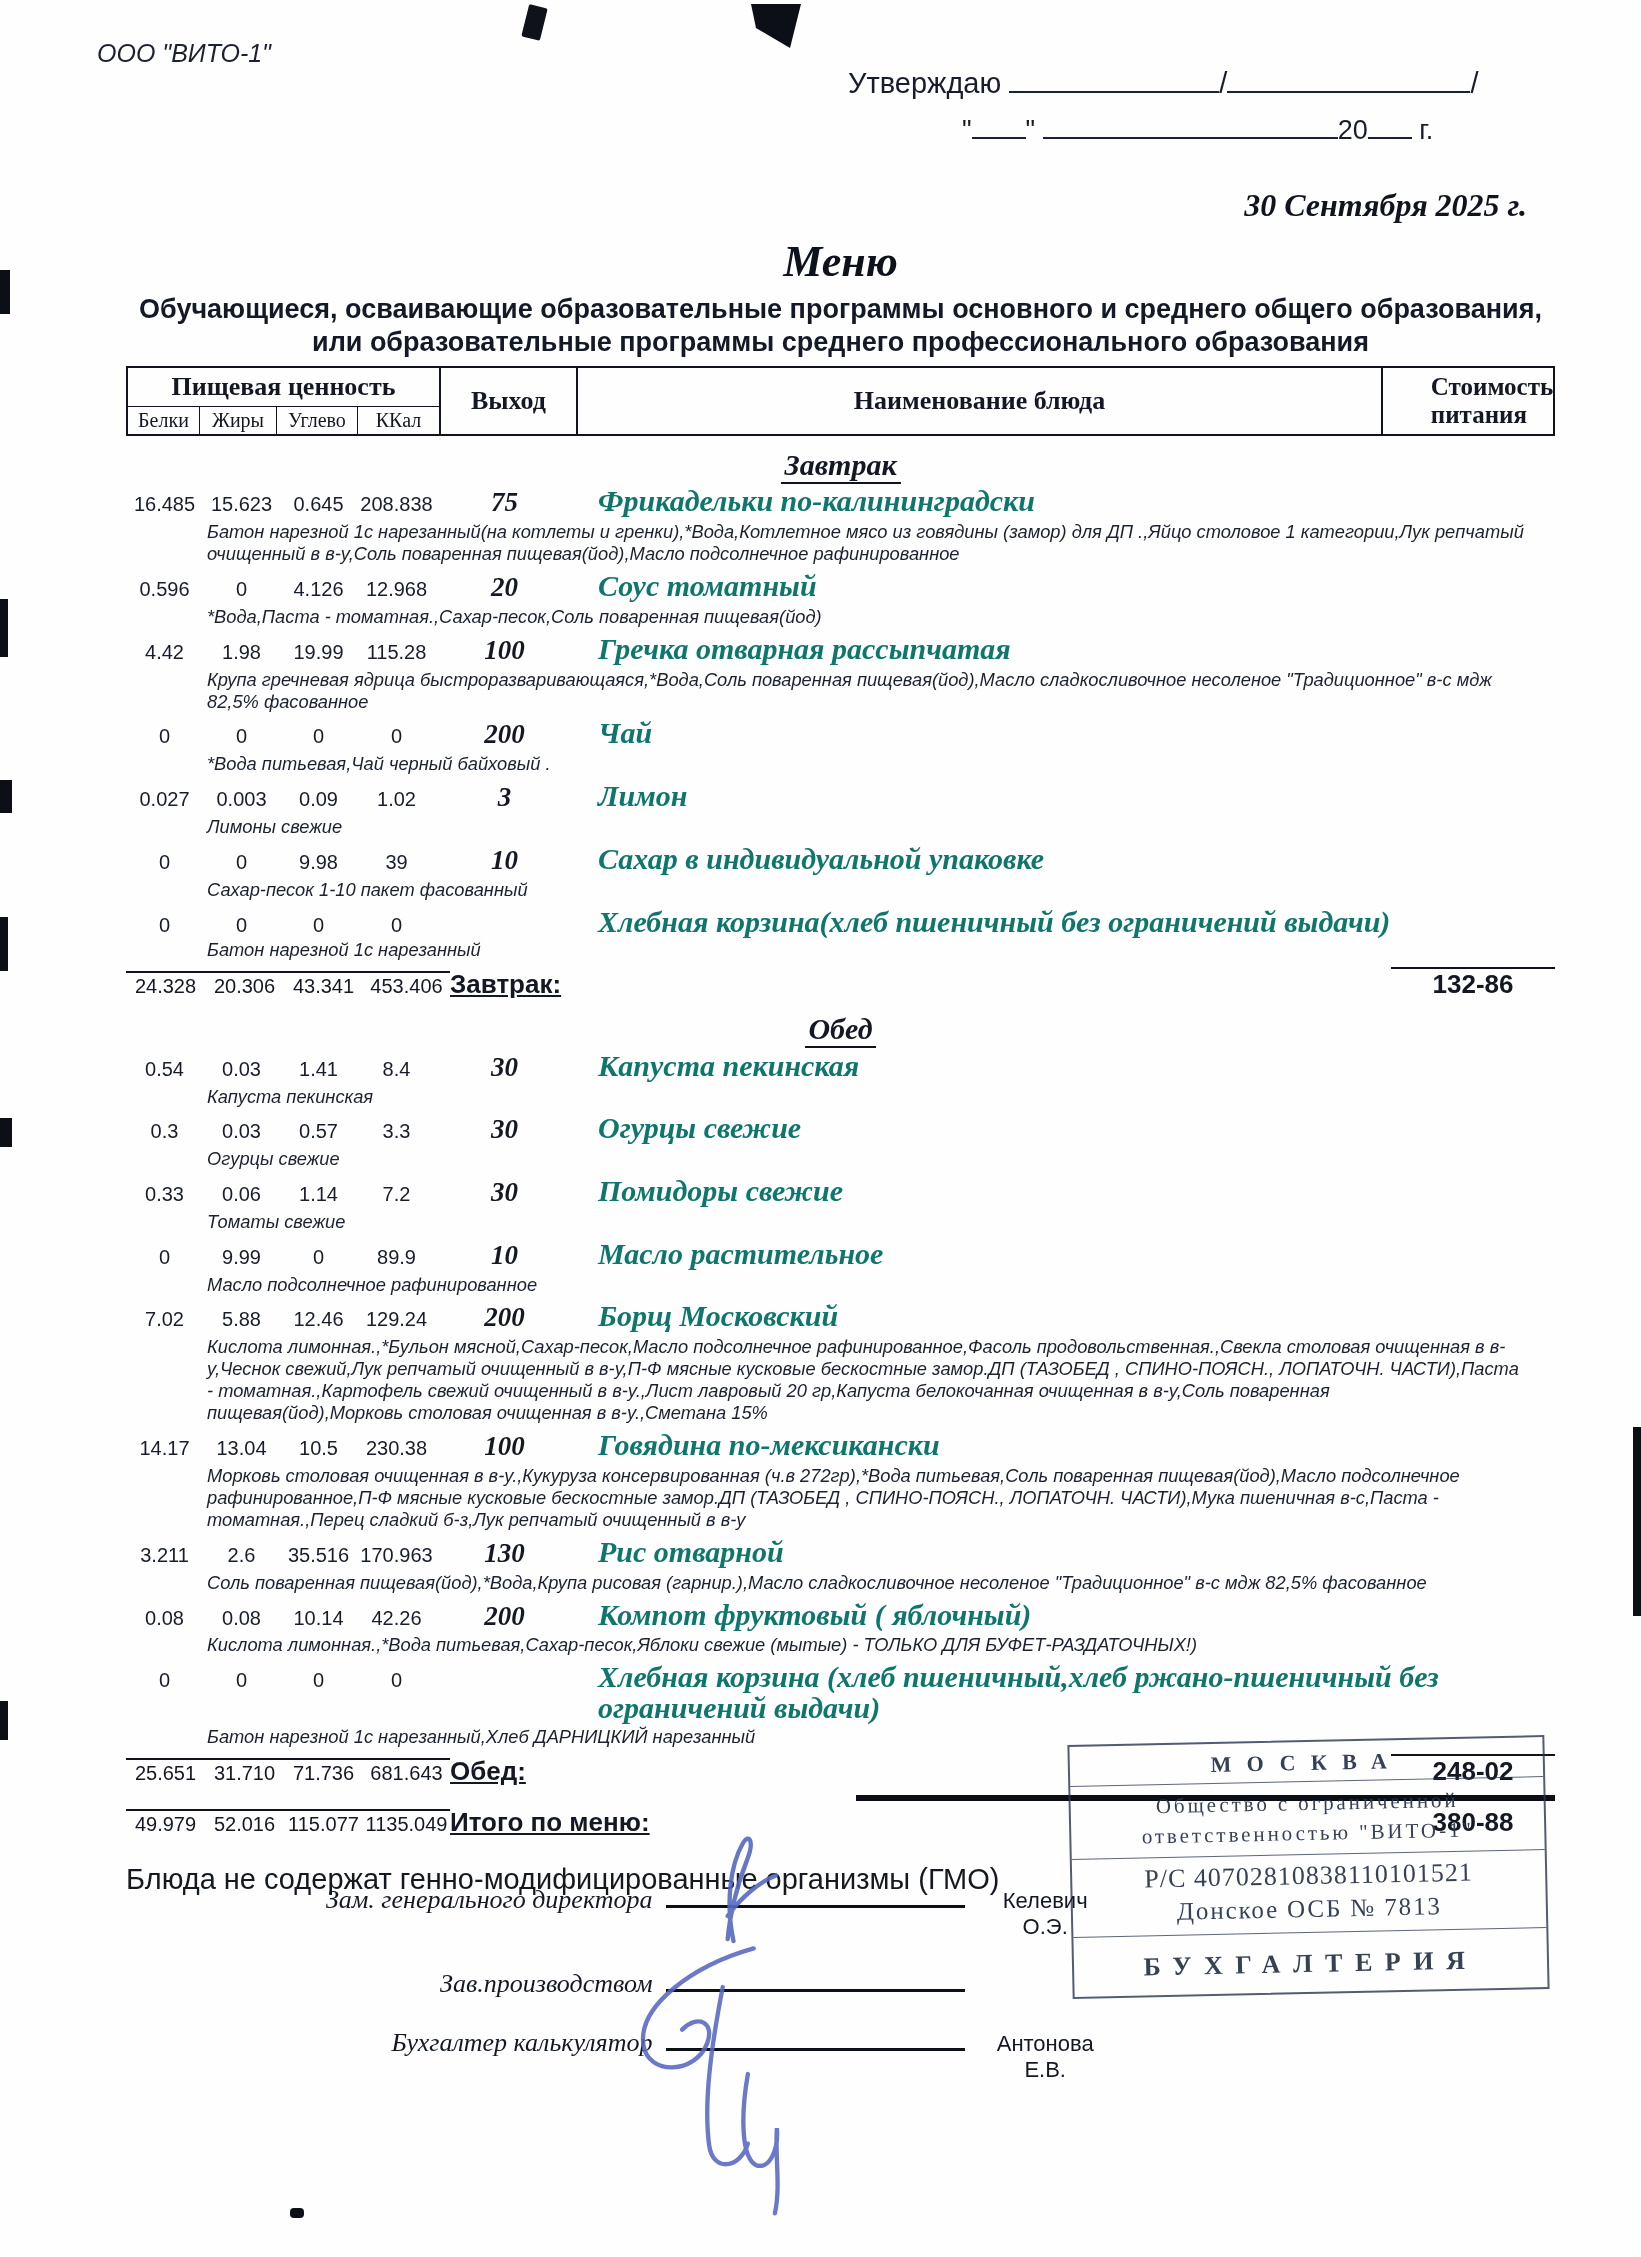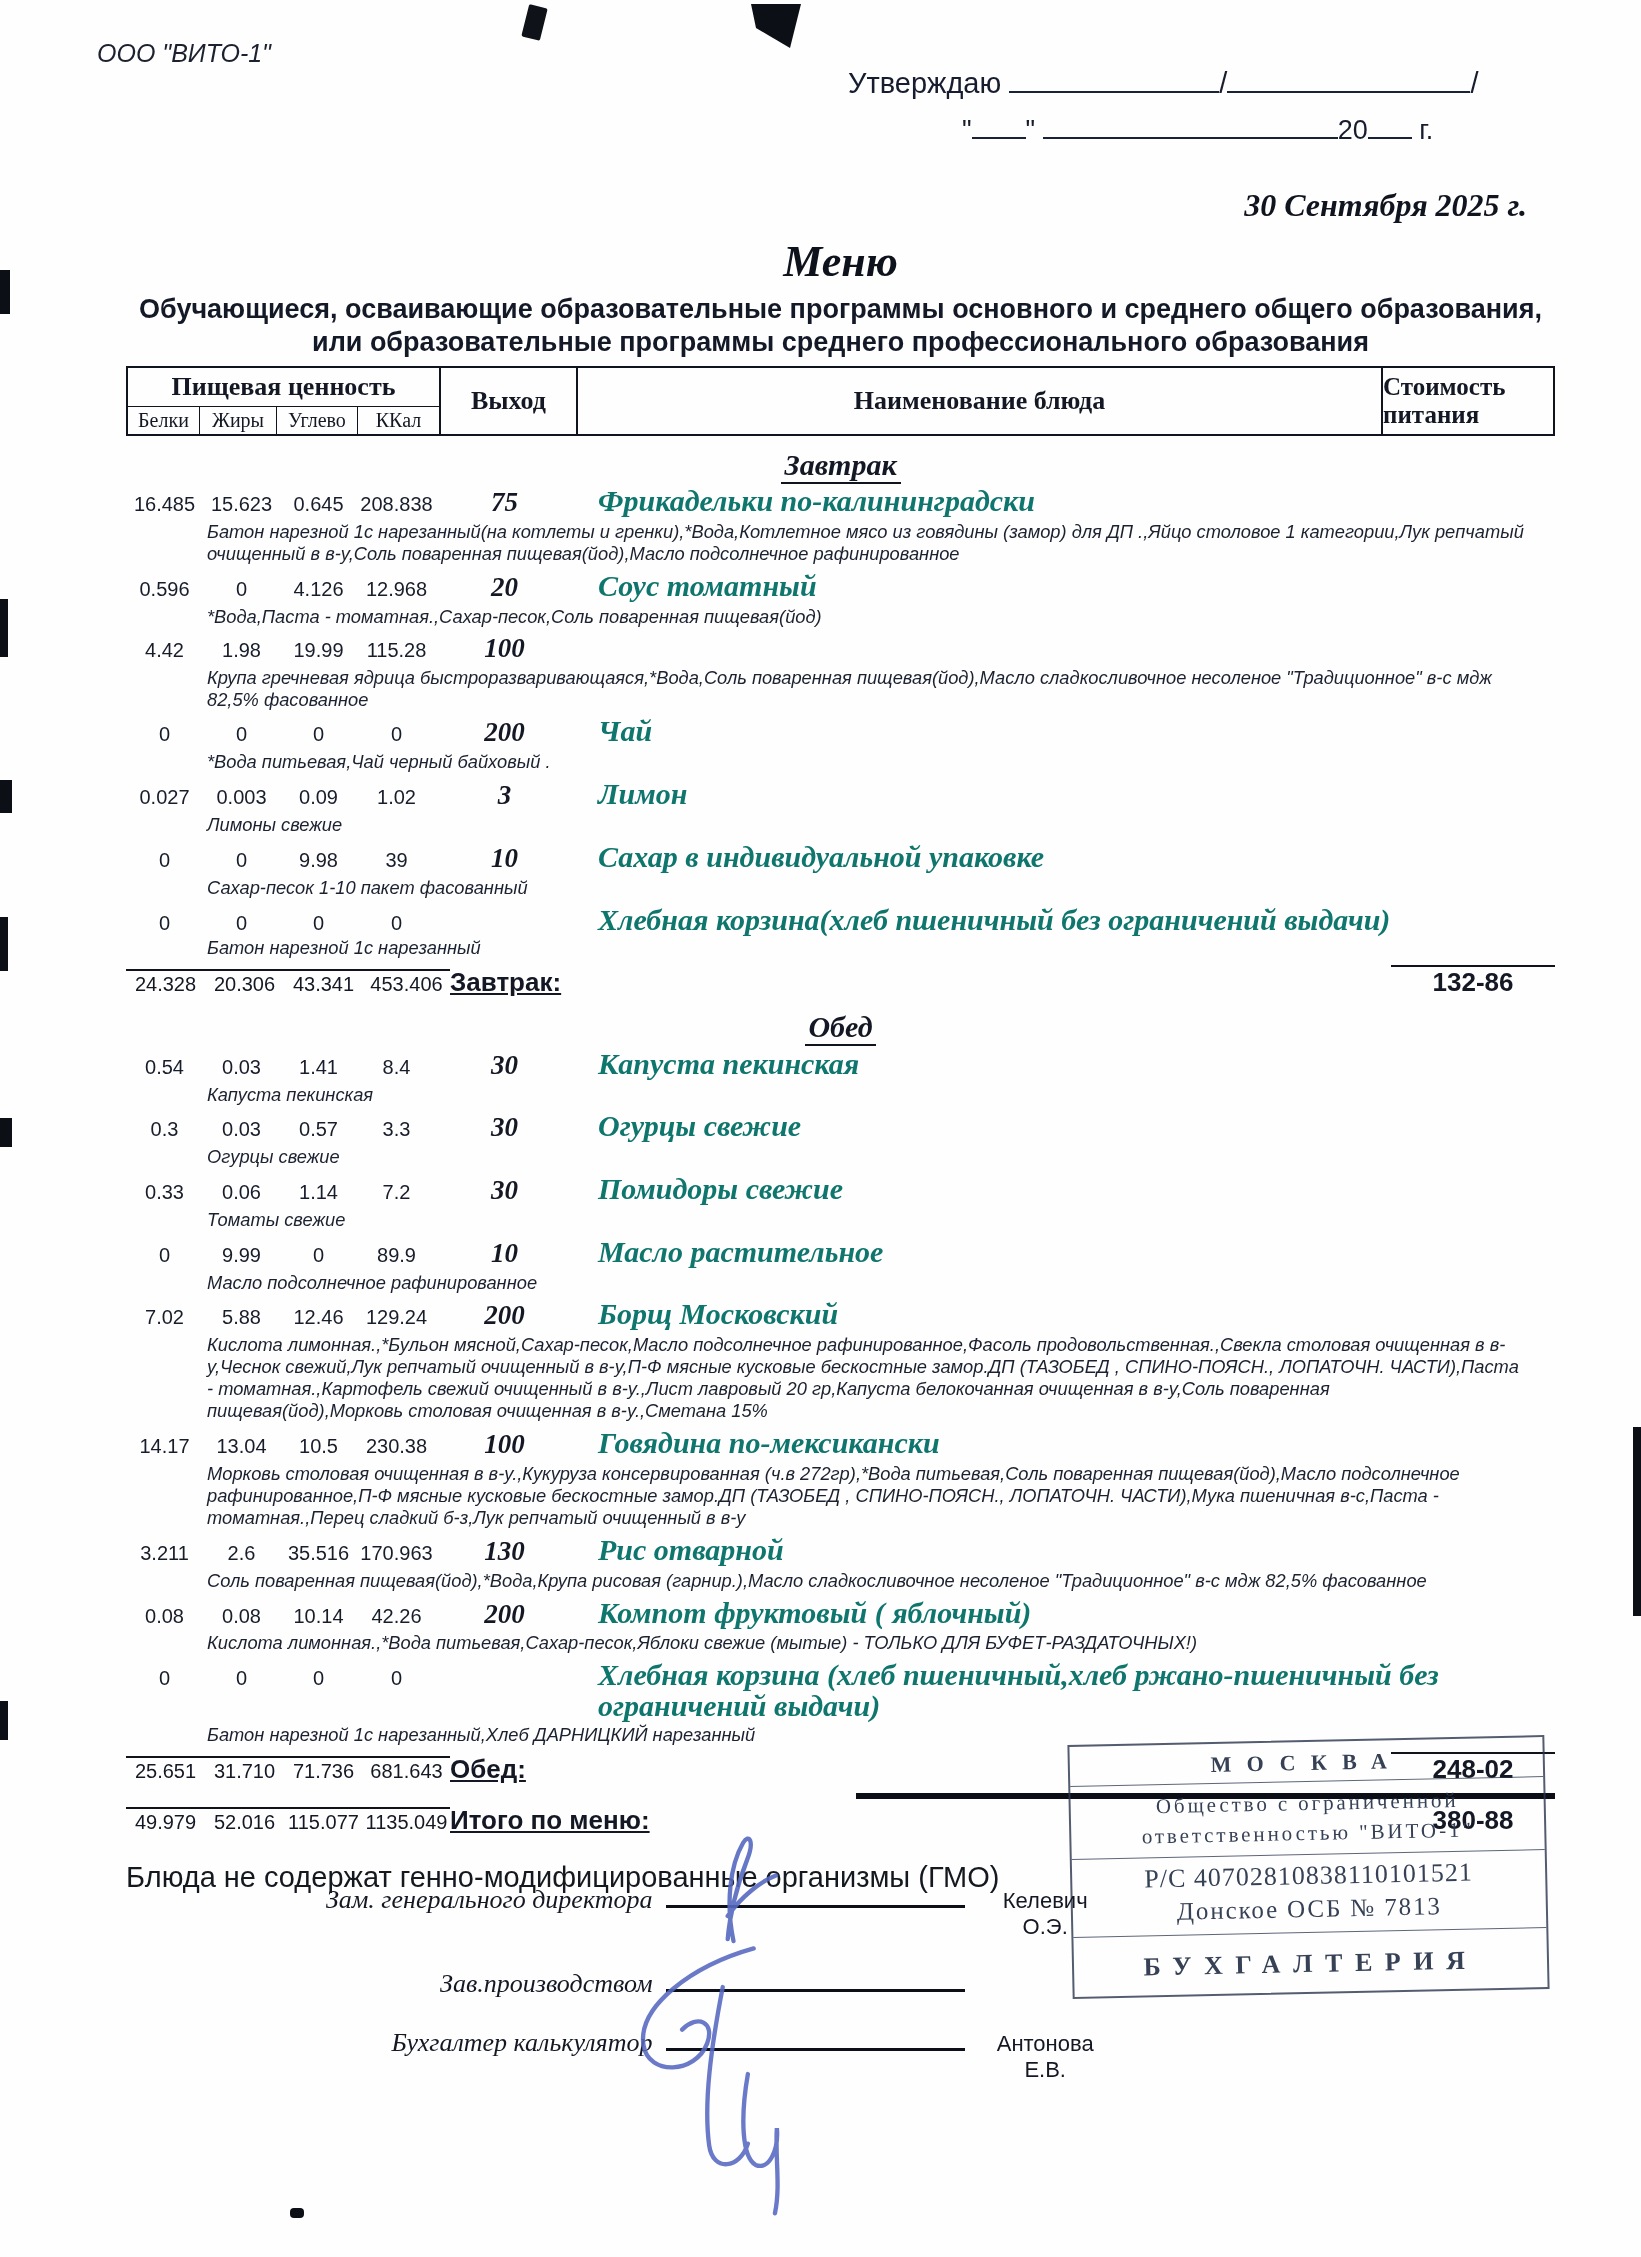--- a/index.html
+++ b/index.html
@@ -33,21 +33,21 @@
   .thead { margin-top:7.7px; display:grid; grid-template-columns:311px 137px 1fr 172px;
     border:2.9px solid #10141f; }
   .th { font:bold 26px "Liberation Serif", serif; }
   .th-nut { display:flex; flex-direction:column; }
   .th-nut-title { flex:1; display:flex; align-items:center; justify-content:center; padding:3.9px 0; }
   .th-nut-sub { display:grid; grid-template-columns:71px 77px 81px 1fr; border-top:1.9px solid #10141f; }
   .th-nut-sub span { font:20px "Liberation Serif", serif; text-align:center; padding:1.9px 0; }
   .th-nut-sub span + span { border-left:1.9px solid #10141f; }
   .th-portion, .th-dish, .th-cost { border-left:2.9px solid #10141f;
     display:flex; align-items:center; justify-content:center; text-align:left; }
-  .th-cost { font:bold 25px/28px "Liberation Serif", serif; }
+  .th-cost { font:bold 25px/28px "Liberation Serif", serif;padding-left:48px; }
   
   .section-title { text-align:center; margin:11.6px 0 3.9px; }
   .section-title span { font:bold italic 30px "Liberation Serif", serif;
     border-bottom:2.9px solid #10141f; padding:0 3.9px 1px; }
   .row { display:grid; grid-template-columns:77px 77px 77px 79px 137px 1fr;
     align-items:baseline; margin-top:2.9px; }
   .nv { text-align:center; font:20px "Liberation Sans", sans-serif; color:#181d2b; }
   .portion { text-align:center; font:bold italic 27px "Liberation Serif", serif; }
   .dish { font:bold italic 30px/31px "Liberation Serif", serif; padding-left:25px; color:#0f766e; }
   .ing { font:italic 18.3px/22px "Liberation Sans", sans-serif; color:#1b2130;
@@ -158,20 +158,21 @@
       <div class="ing">*Вода,Паста - томатная.,Сахар-песок,Соль поваренная пищевая(йод)</div>
     </div>
 
     <div>
       <div class="row">
         <span class="nv">4.42</span>
           <span class="nv">1.98</span>
           <span class="nv">19.99</span>
           <span class="nv">115.28</span>
         <span class="portion">100</span>
+        <span class="dish">Гречка отварная рассыпчатая</span>
       </div>
       <div class="ing">Крупа гречневая ядрица быстроразваривающаяся,*Вода,Соль поваренная пищевая(йод),Масло сладкосливочное несоленое "Традиционное" в-с мдж 82,5% фасованное</div>
     </div>
 
 
     <div>
       <div class="row">
         <span class="nv">0</span>
           <span class="nv">0</span>
           <span class="nv">0</span>

